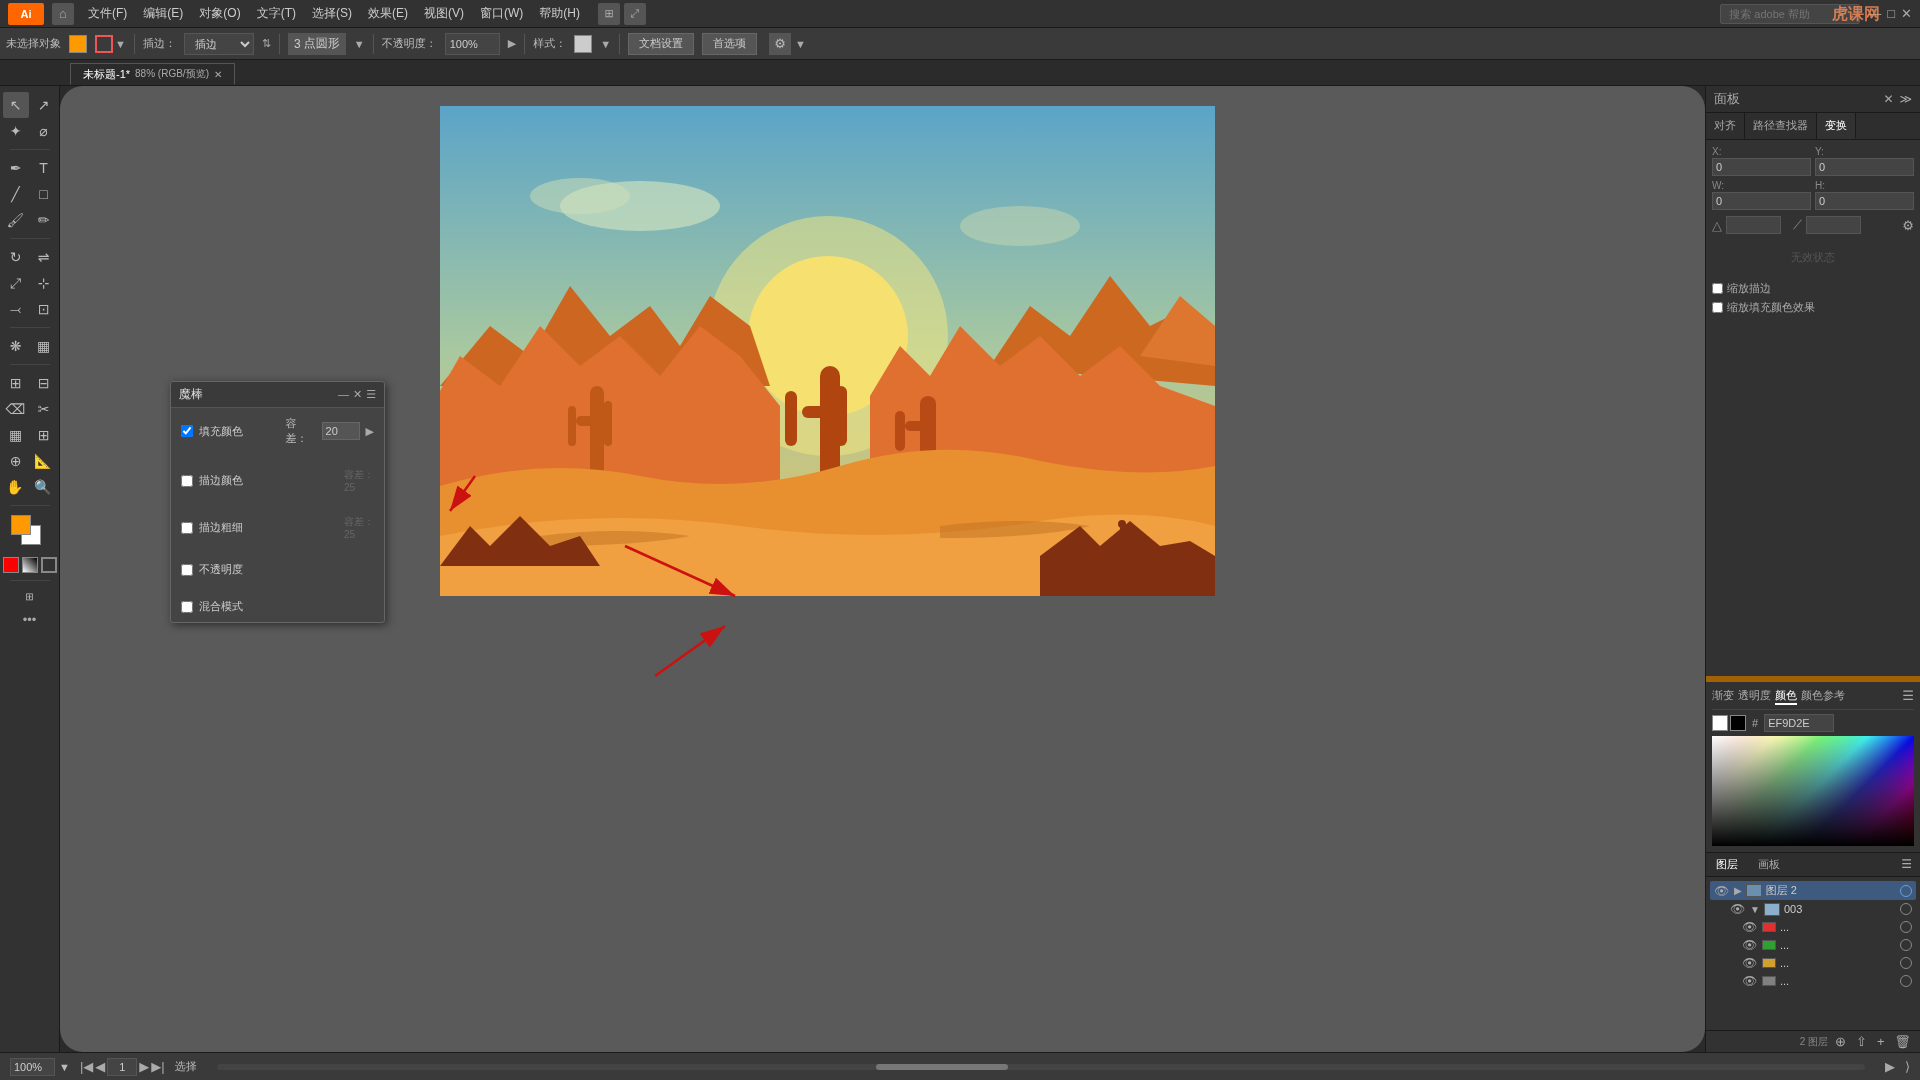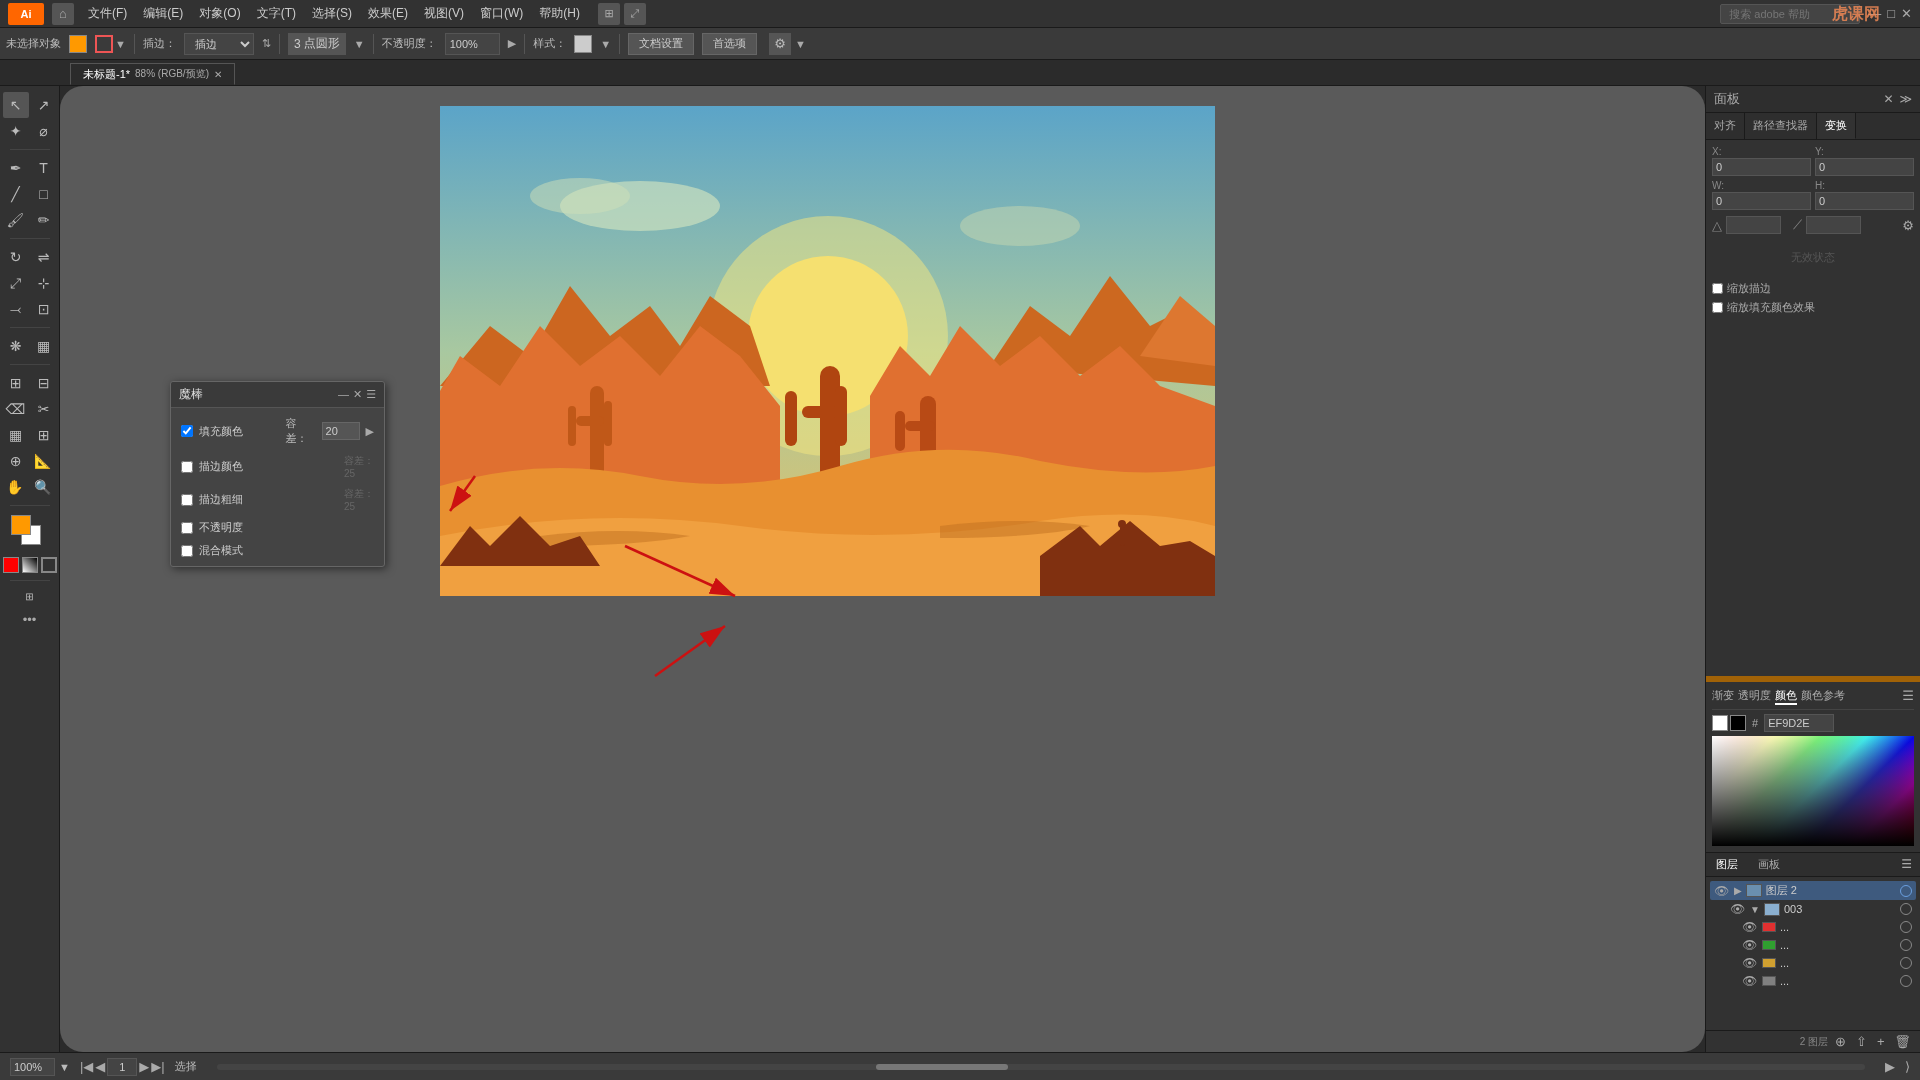--- a/index.html
+++ b/index.html
@@ -190,21 +190,21 @@
     }
     .panel-titlebar {
       background: #3a3a3a;
       padding: 4px 8px;
       display: flex; align-items: center; justify-content: space-between;
       border-bottom: 1px solid #555;
       border-radius: 3px 3px 0 0;
     }
     .panel-title { font-size: 12px; color: #ddd; }
     .panel-controls { display: flex; gap: 4px; color: #aaa; font-size: 11px; cursor: pointer; }
-    .panel-body { padding: 8px 10px; display: flex; flex-direction: column; gap: 8px; }
+    .panel-body { padding: 8px 10px; display: flex; flex-direction: column; gap: 22px; }
     .panel-row { display: flex; align-items: center; gap: 6px; }
     .panel-checkbox { width: 12px; height: 12px; cursor: pointer; }
     .panel-label { font-size: 11px; color: #ccc; flex: 1; }
     .panel-value { font-size: 11px; color: #bbb; width: 30px; }
     .panel-arrow { color: #aaa; font-size: 11px; cursor: pointer; }
     .panel-input-sm {
       background: #555; border: 1px solid #666; color: #ccc;
       font-size: 11px; width: 38px; height: 18px; padding: 1px 3px;
     }
 

